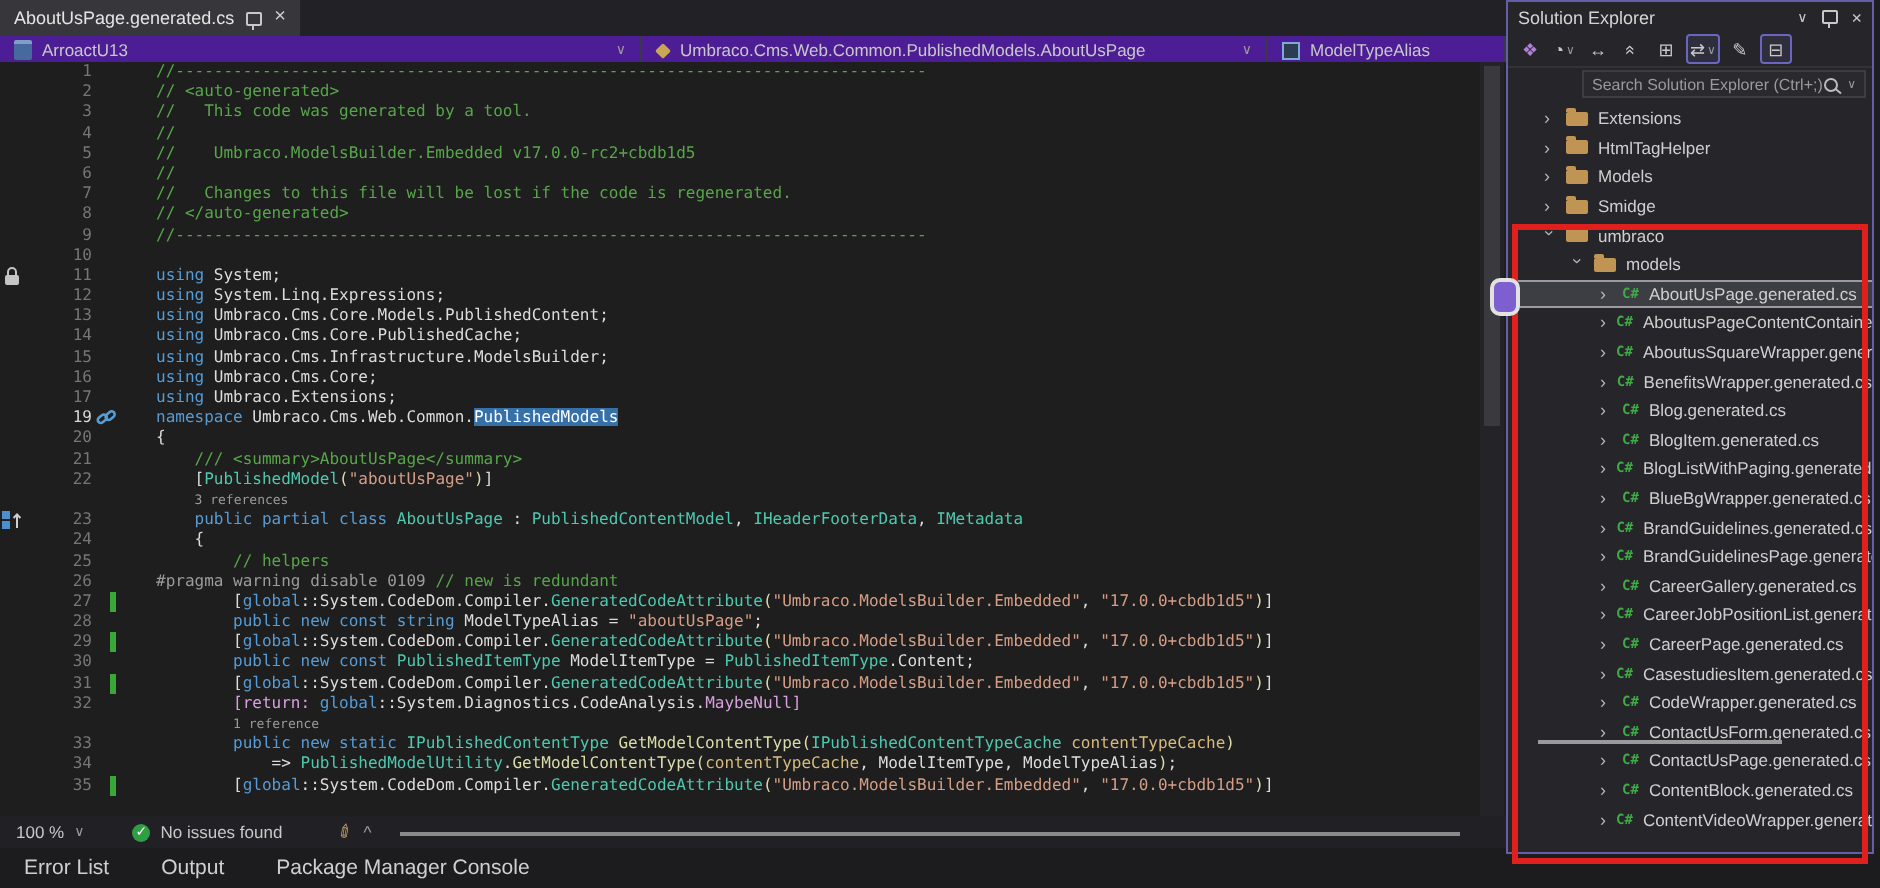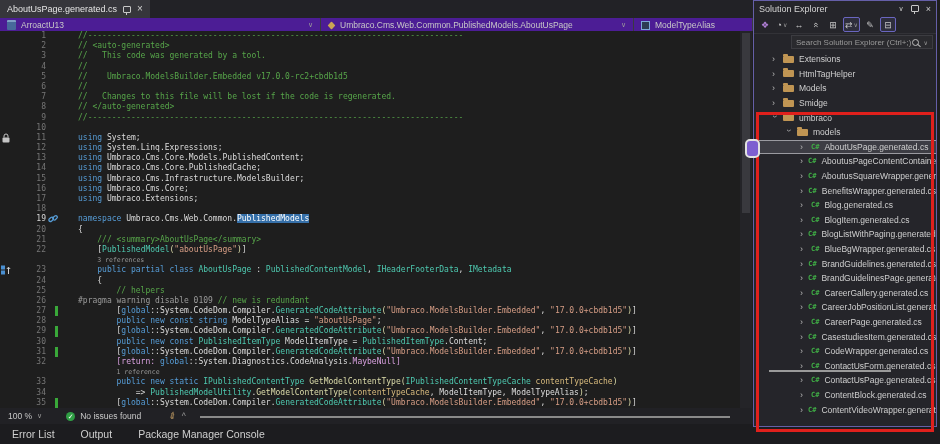--- a/index.html
+++ b/index.html
@@ -192,24 +192,20 @@
         </div>
         <div class="crow">
           <span class="lnum">16</span>
           <span class="codetext"><span class="tok-k">using</span><span class="tok-p"> Umbraco.Cms.Core;</span></span>
         </div>
         <div class="crow">
           <span class="lnum">17</span>
           <span class="codetext"><span class="tok-k">using</span><span class="tok-p"> Umbraco.Extensions;</span></span>
         </div>
         <div class="crow">
-          <span class="lnum">18</span>
-          <span class="codetext"></span>
-        </div>
-        <div class="crow">
           <span class="lnum active">19</span>
           <span class="glyph g-link"><svg width="11" height="10">
               <g stroke="#569cd6" fill="none" stroke-width="1.3">
                 <rect x="0.7" y="4" width="5" height="3" rx="1.5" transform="rotate(-40 3 5.5)"></rect>
                 <rect x="4.6" y="2.4" width="5" height="3" rx="1.5" transform="rotate(-40 7 3.9)"></rect>
               </g>
             </svg></span>
           <span class="codetext"><span class="tok-k">namespace</span><span class="tok-p"> Umbraco.Cms.Web.Common.</span><span class="tok-sel">PublishedModels</span></span>
         </div>
         <div class="crow">

